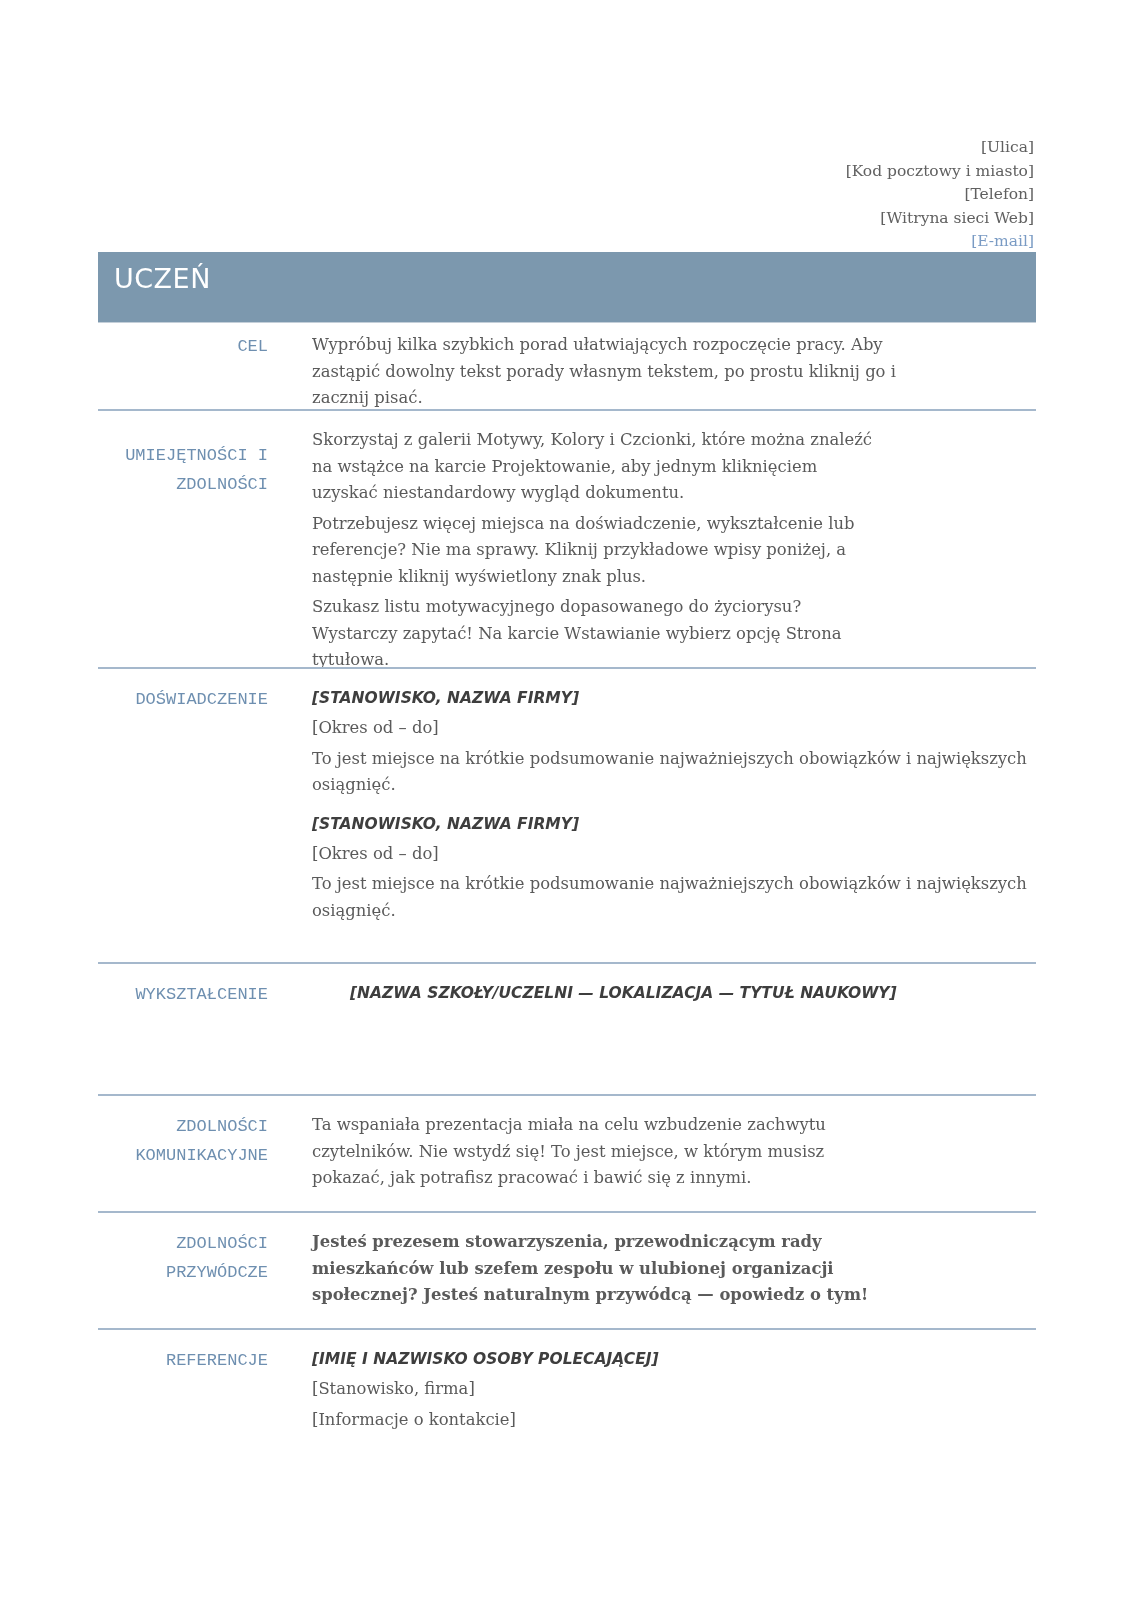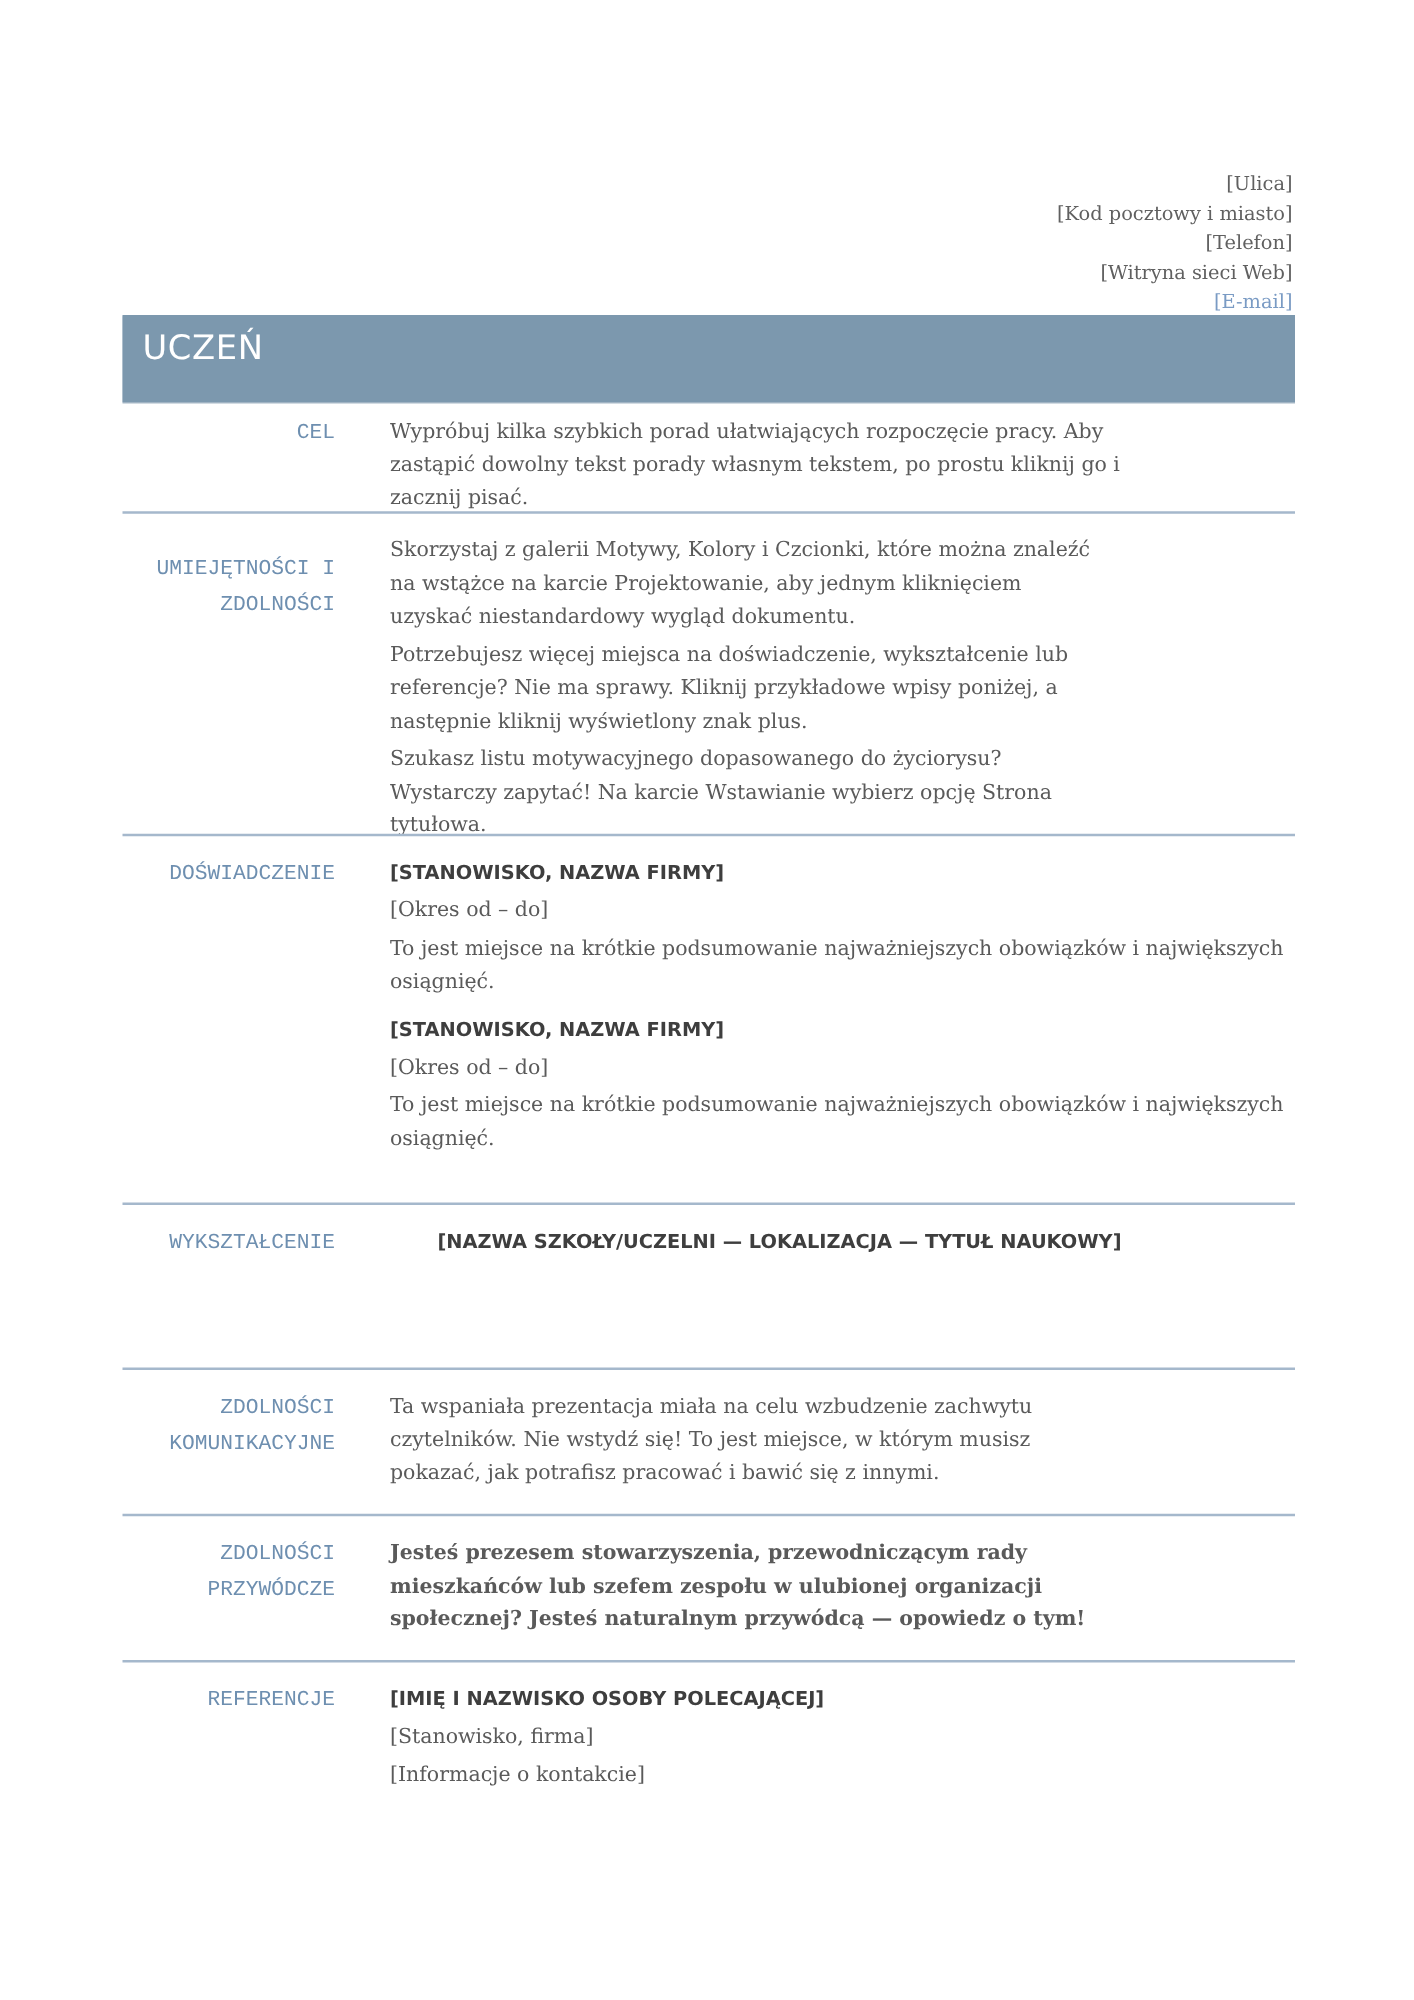--- a/index.html
+++ b/index.html
@@ -28,21 +28,21 @@
     position: absolute; left: 0; width: 170px; text-align: right;
     font-family: Liberation Mono, monospace; font-size: 17px; line-height: 29px; color: #6e8fb0;
   }
   .content {
     position: absolute; left: 214px; width: 720px;
     font-family: "DejaVu Serif", serif; font-size: 16.4px; line-height: 26.5px; color: #5a5a5a;
   }
   .content p { margin: 0 0 4px 0; }
   .heading {
     font-family: "DejaVu Sans", sans-serif; font-weight: bold; font-size: 15.5px;
-    color: #3e3e3e; line-height: 26px; margin-bottom: 4px;
+    color: #3e3e3e; line-height: 26px; margin-bottom: 4px; font-style: italic;
   }
   .entry { margin-bottom: 12px; }
   .sub { margin-bottom: 4px; }
 </style>
 </head>
 <body>
 
 <div class="page">
 
   <div class="contact">

